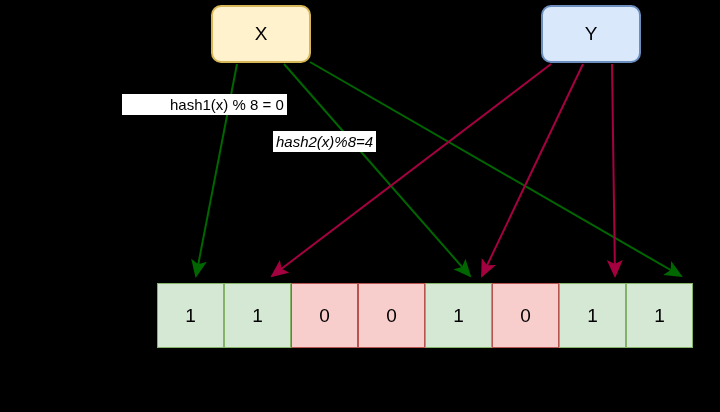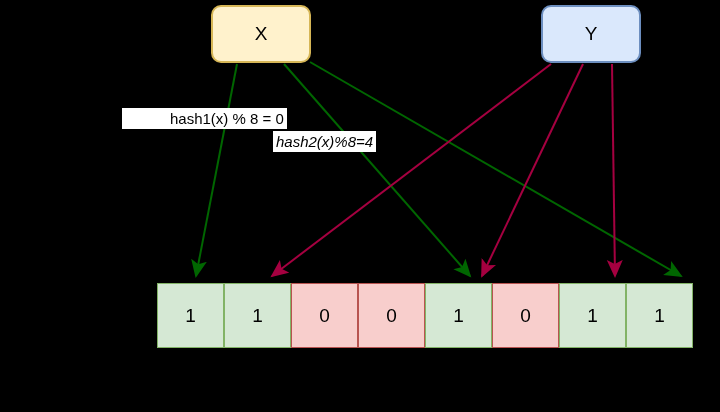--- a/index.html
+++ b/index.html
@@ -52,21 +52,21 @@
   .edge-label {
     position: absolute;
     background: #ffffff;
     color: #000000;
     font-size: 15px;
     line-height: 19px;
     padding: 1px 3px;
     white-space: nowrap;
     z-index: 6;
   }
-  #label-h1 { left: 122px; top: 108px; padding-left: 48px; }
+  #label-h1 { left: 122px; top: 94px; padding-left: 48px; }
   #label-h2 { left: 273px; top: 131px; font-style: italic; }
   #label-h3 { left: 328px; top: 80px; }
   #bit-array {
     position: absolute;
     left: 157px;
     top: 283px;
     display: flex;
     z-index: 4;
   }
   .bit-cell {

